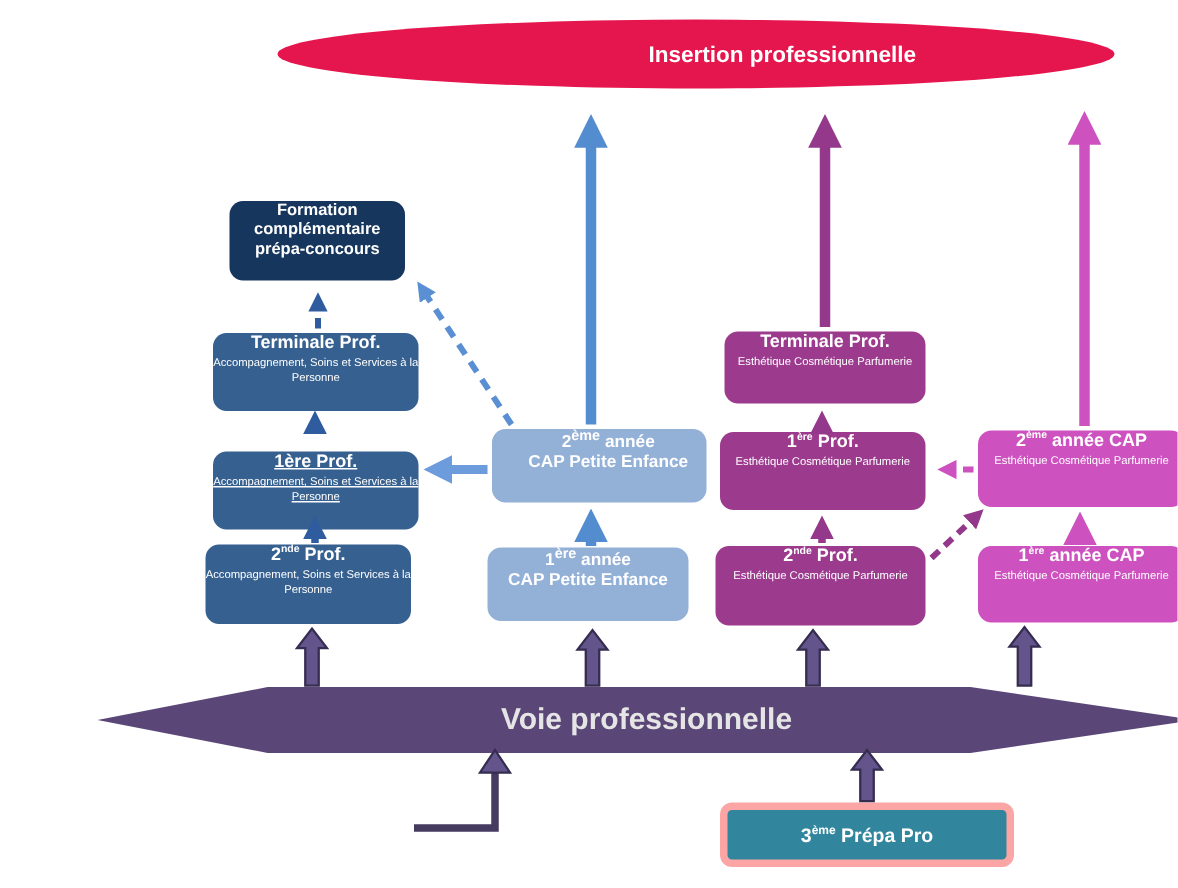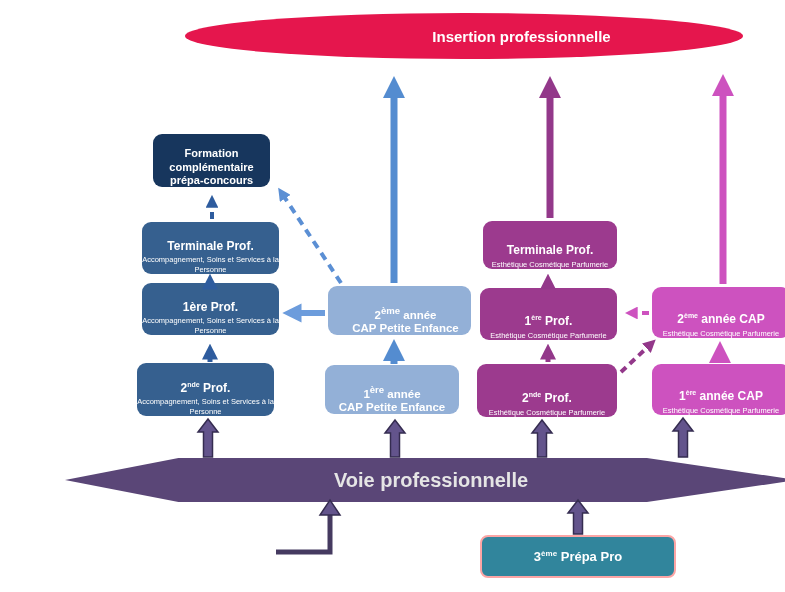--- a/index.html
+++ b/index.html
@@ -1,34 +1,34 @@
 <!DOCTYPE html>
 <html><head>
 <meta charset="utf-8">
 <style>
   html,body{margin:0;padding:0;background:#fff;font-family:"Liberation Sans",sans-serif;}
   #stage{position:relative;width:785px;height:592px;background:#ffffff;overflow:hidden;margin-left:40px;}
   .ellipse{position:absolute;border-radius:50%;color:#fff;display:flex;align-items:center;justify-content:center;font-weight:bold;}
-  .pbox{position:absolute;border-radius:9px;color:#fff;display:flex;flex-direction:column;justify-content:flex-end;align-items:center;text-align:center;line-height:1.12;}
+  .pbox{position:absolute;border-radius:9px;color:#fff;display:flex;flex-direction:column;justify-content:flex-start;align-items:center;text-align:center;line-height:1.12;}
   .ptitle{font-weight:bold;font-size:12px;white-space:nowrap;}
   .ptitle sup{font-size:7px;line-height:0;}
   .psub{font-size:7.5px;margin-top:2px;line-height:1.25;padding:0 0;}
   .navy{background:#17365D;}
   .medblue{background:#36608F;}
   .ltblue{background:#93B0D7;}
   .purple{background:#9C3A8E;}
   .pink{background:#CD52BF;}
   .capline{font-weight:bold;font-size:11.5px;white-space:nowrap;}
   #insertion{left:145px;top:13px;width:558px;height:46px;background:#E5164D;font-size:15px;padding-left:115px;box-sizing:border-box;}
   #formation{left:113px;top:134px;width:117px;height:53px;font-weight:bold;font-size:11px;line-height:1.2;}
   #banner{position:absolute;left:25px;top:458px;width:732px;height:44px;background:#5A4677;
           clip-path:polygon(0 50%,15.5% 0,79.5% 0,100% 50%,79.5% 100%,15.5% 100%);
           color:#e5e5e5;font-weight:bold;font-size:20px;display:flex;align-items:center;justify-content:center;}
   #college{left:18px;top:524px;width:218px;height:53px;background:#31859C;font-size:14px;}
-  #prepa{left:440px;top:535px;width:196px;height:43px;background:#31859C;border:2px solid #fca5a5;border-radius:8px;
+  #prepa{left:440px;top:535px;width:196px;height:43px;background:#31859C;border:5px solid #fca5a5;border-radius:8px;
          color:#fff;display:flex;align-items:center;justify-content:center;font-weight:bold;font-size:13px;position:absolute;box-sizing:border-box;}
   #prepa sup{font-size:8px;line-height:0;}
   svg.arrows{position:absolute;left:0;top:0;pointer-events:none;}
 </style>
 </head>
 <body>
 
 <div id="stage">
 
   <div id="insertion" class="ellipse">
@@ -36,21 +36,21 @@
   </div>
 
   <div id="formation" class="pbox navy">
     <span>Formation complémentaire prépa-concours</span>
   </div>
 
   <div class="pbox medblue" style="left:102px;top:222px;width:137px;height:52px;">
     <div class="ptitle"><span>Terminale Prof.</span><sup></sup><span></span></div>
     <div class="psub">Accompagnement, Soins et Services à la Personne</div>
   </div>
-  <div class="pbox medblue" style="left:102px;top:283px;width:137px;height:52px;">
+  <div class="pbox medblue" style="left:102px;top:301px;width:137px;height:52px;text-decoration:underline;">
     <div class="ptitle"><span>1ère Prof.</span><sup></sup><span></span></div>
     <div class="psub">Accompagnement, Soins et Services à la Personne</div>
   </div>
   <div class="pbox medblue" style="left:97px;top:363px;width:137px;height:53px;">
     <div class="ptitle"><span>2</span><sup>nde</sup><span> Prof.</span></div>
     <div class="psub">Accompagnement, Soins et Services à la Personne</div>
   </div>
 
   <div class="pbox ltblue" style="left:288px;top:286px;width:131px;height:49px;padding-left:12px;">
     <div class="capline"><span>2</span><sup>ème</sup><span> année</span></div>

